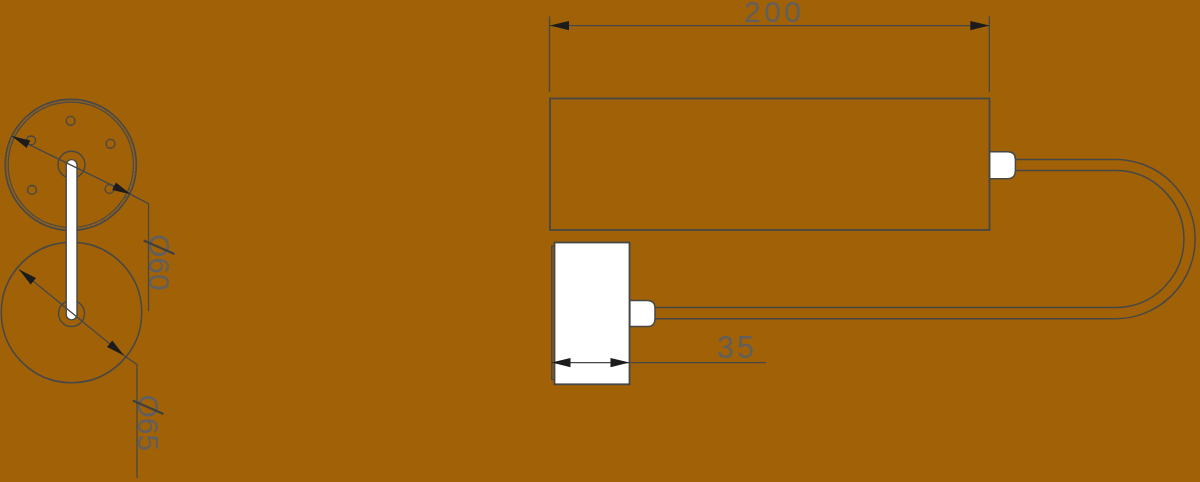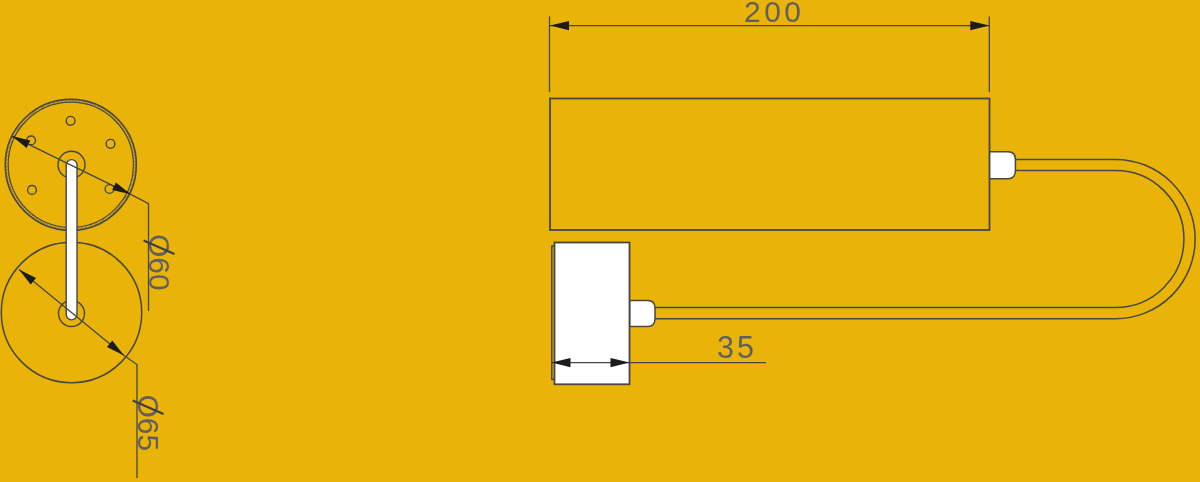--- a/index.html
+++ b/index.html
@@ -1,16 +1,16 @@
 <!DOCTYPE html>
 <html><head>
 <meta charset="utf-8">
 <style>
   html,body{margin:0;padding:0;background:#ffffff;}
-  .wrap{width:1200px;height:482px;position:relative;overflow:hidden;background:#eab308;}
+  .wrap{width:1200px;height:482px;position:relative;overflow:hidden;background:#a16207;}
   svg{display:block;transform:translateZ(0);will-change:transform;}
   text{font-family:"Liberation Sans",sans-serif;fill:#5f5f5f;}
 </style>
 </head>
 <body>
 <div class="wrap">
 <svg width="1200" height="482" viewBox="0 0 1200 482">
   <defs>
     <pattern id="hatch" width="2.4" height="2.4" patternUnits="userSpaceOnUse" patternTransform="rotate(45)">
       <rect width="2.4" height="2.4" fill="none"></rect>

